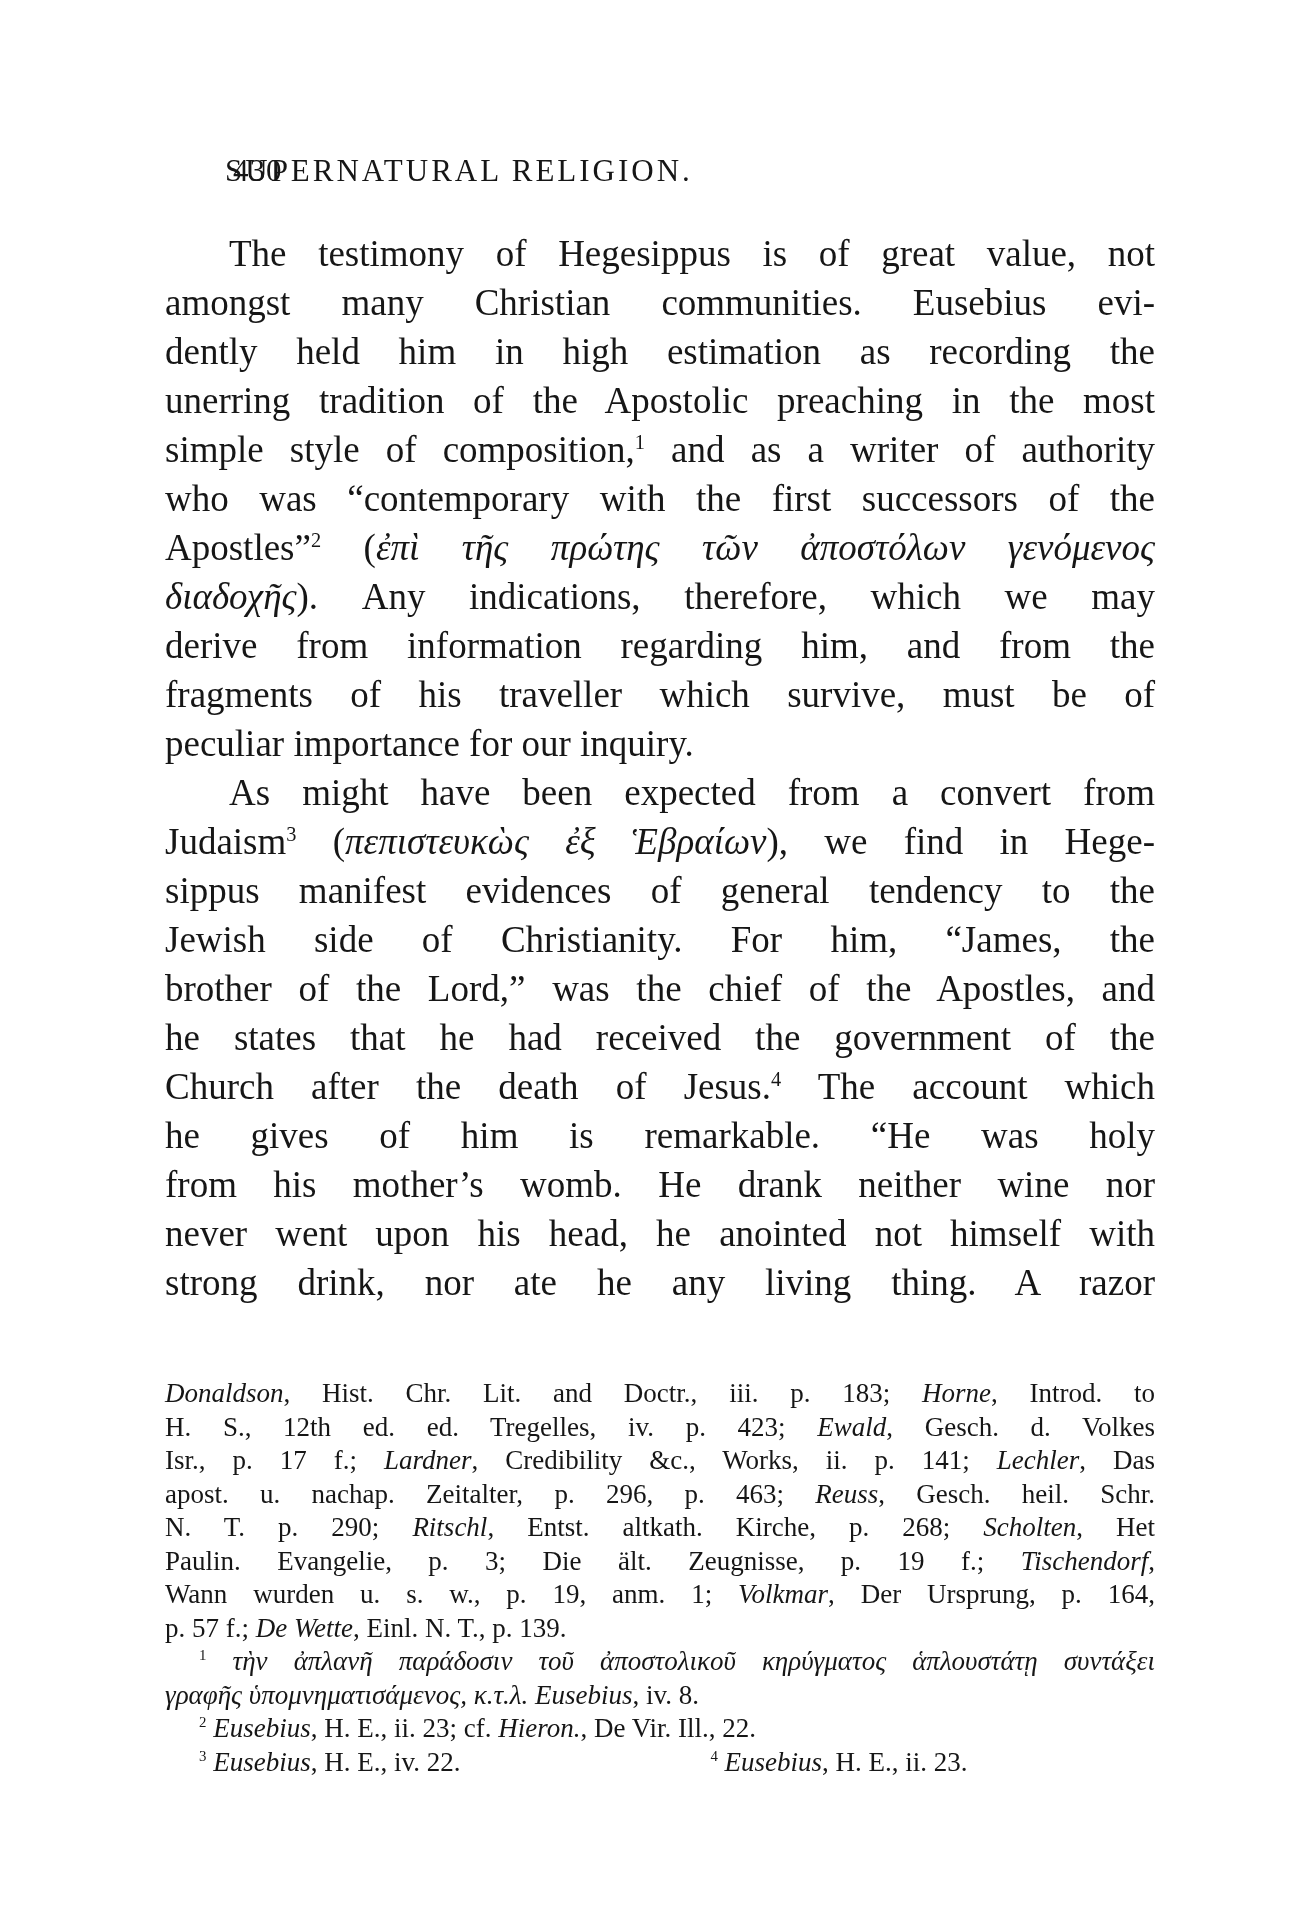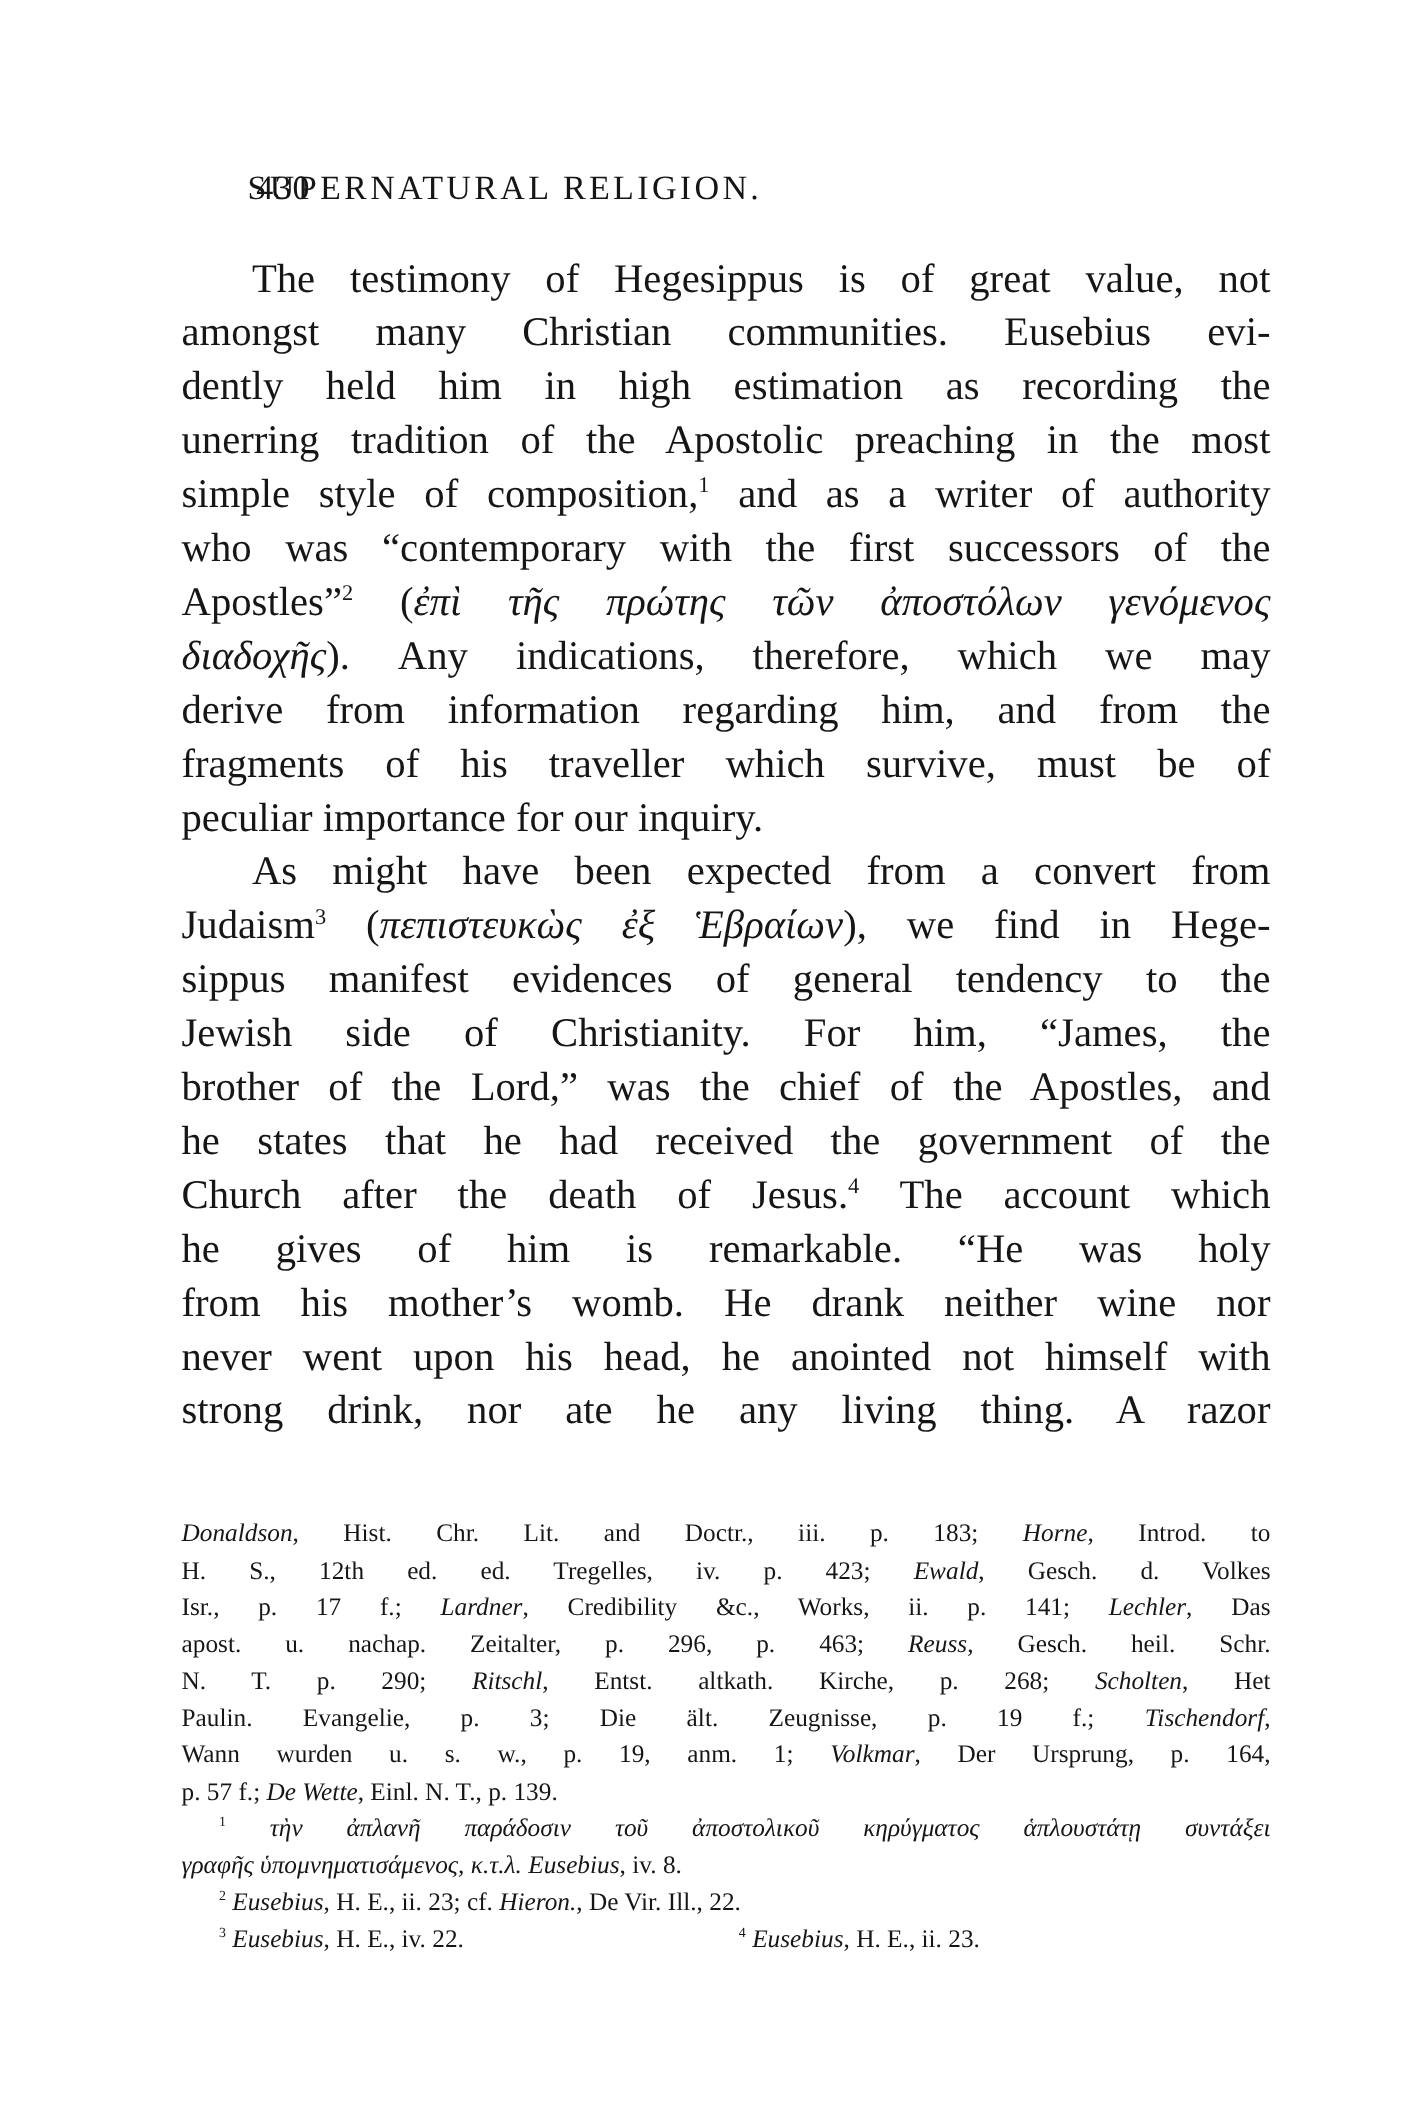--- a/index.html
+++ b/index.html
@@ -43,21 +43,21 @@
     padding-left: 60px; 
   }
   
   .main-text {
     margin-top: 37px;
     font-size: 37px;
     line-height: 49px;
   }
   .footnotes {
     margin-top: 70px;
-    font-size: 23px;
+    font-size: 27px;
     line-height: 33.5px;
   }
   .line {
     text-align: justify;
     white-space: normal;
   }
   .line.just { text-align-last: justify; }
   .main-text .line.ind { text-indent: 64px; }
   .footnotes .line.ind { text-indent: 34px; }
   .i { font-style: italic; }

